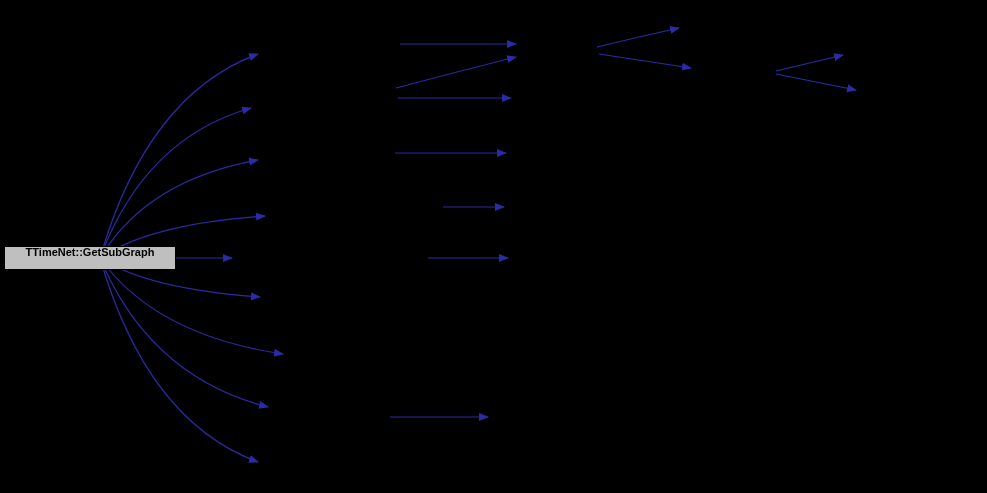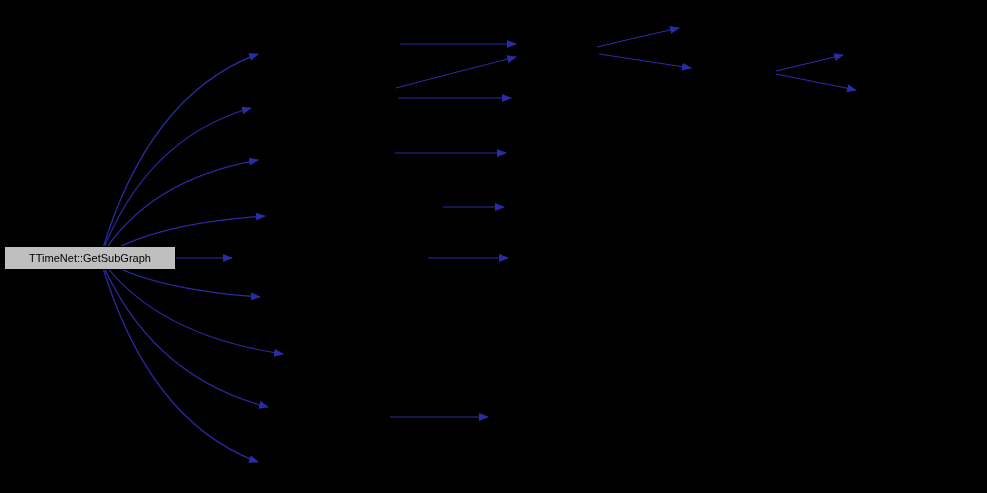--- a/index.html
+++ b/index.html
@@ -17,26 +17,27 @@
   #graph-svg {
     position: absolute;
     left: 0;
     top: 0;
     z-index: 1;
   }
   #root-node {
     position: absolute;
     z-index: 2;
     display: flex;
-    align-items: center;
+    align-items: flex-start;
     justify-content: center;
     font-size: 11px;
     line-height: 1;
     box-sizing: border-box;
     white-space: nowrap;
+    font-weight: bold;
   }
 </style>
 </head>
 <body style="background: rgb(0, 0, 0);">
 
 <div>
 
   <svg id="graph-svg" width="987" height="493" viewBox="0 0 987 493" xmlns="http://www.w3.org/2000/svg">
     <defs>
       <marker id="arrowhead" markerUnits="userSpaceOnUse" markerWidth="12" markerHeight="10" refX="9" refY="4" orient="auto">

